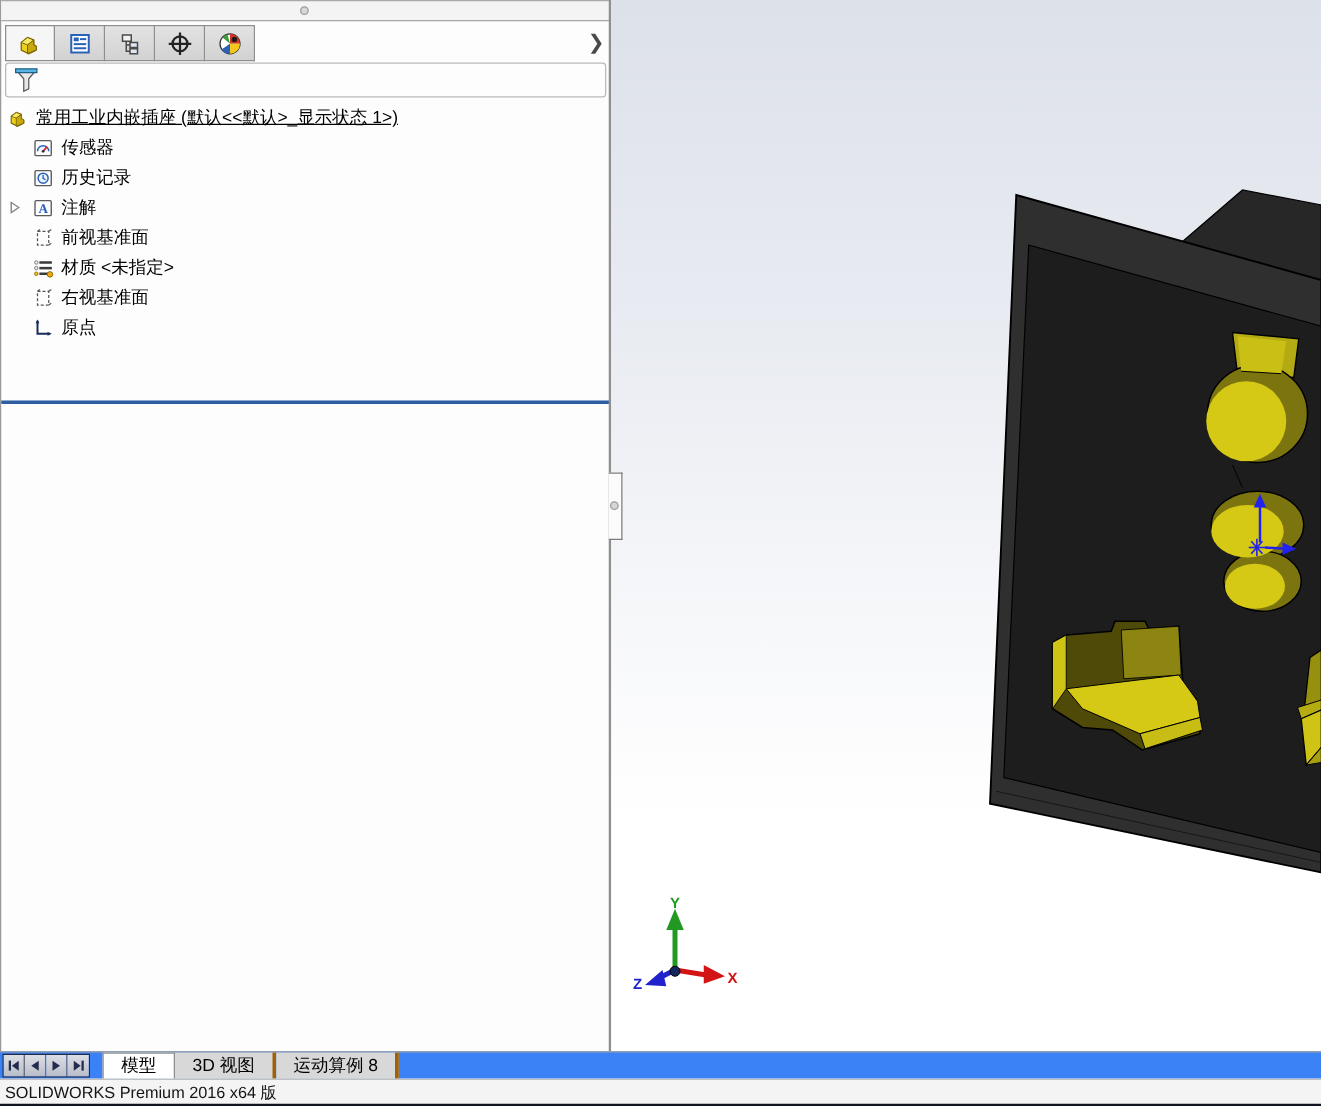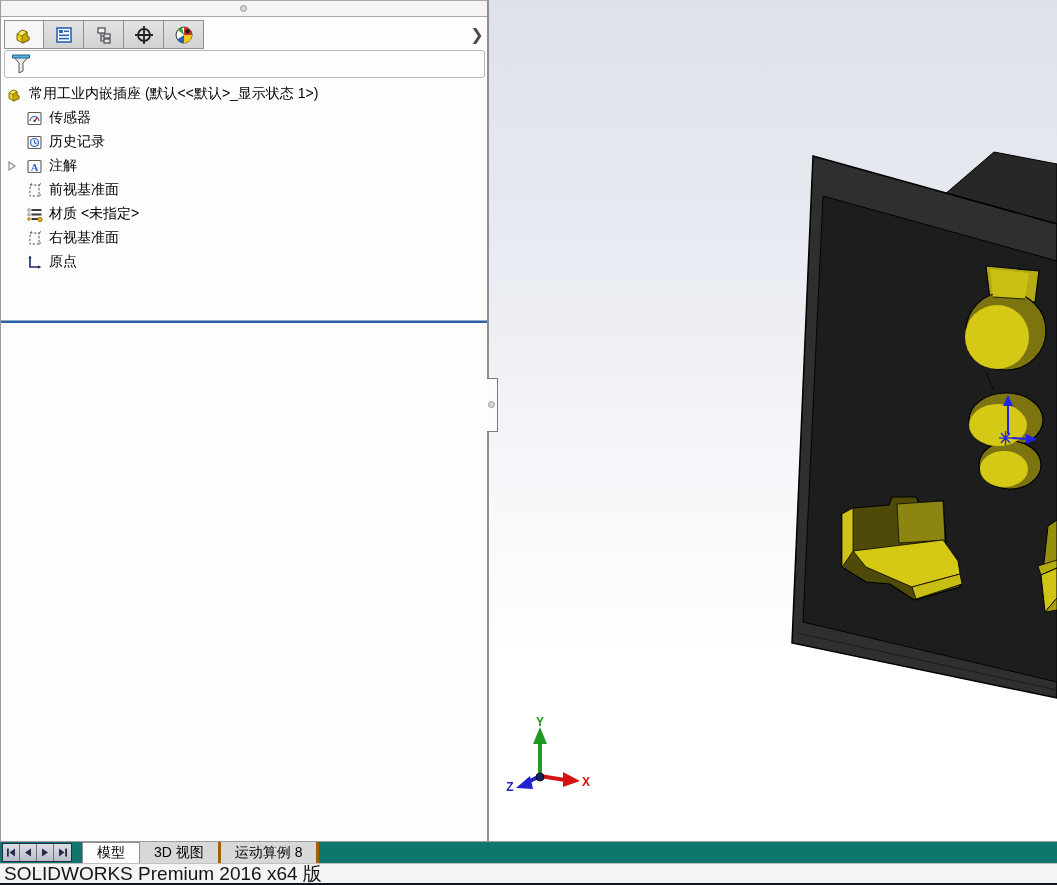--- a/index.html
+++ b/index.html
@@ -18,44 +18,44 @@
   .top-splitter .grip-dot{left:239px;top:4px;}
   .fm-tabs{position:absolute;left:3px;top:20px;height:29px;display:flex;}
   .fm-tab{width:40px;height:29px;border:1px solid #8e8e8e;border-left:none;background:linear-gradient(#e3e3e3,#d2d2d2);display:flex;align-items:center;justify-content:center;}
   .fm-tab:first-child{border-left:1px solid #8e8e8e;}
   .fm-tab.active{background:#f6f6f6;}
   .fm-chevron{position:absolute;left:466px;top:24px;width:20px;height:20px;color:#4a4a4a;font-size:16px;font-weight:bold;display:flex;align-items:center;justify-content:center;}
   .filter-box{position:absolute;left:3px;top:50px;width:481px;height:28px;border:1px solid #b9b9b9;border-radius:3px;background:#fdfdfd;display:flex;align-items:center;padding-left:5px;}
   .tree{position:absolute;left:0;top:82px;width:487px;}
   .tree-row{height:24px;display:flex;align-items:center;font-size:14px;color:#000;white-space:nowrap;}
   .tree-row .ic{width:17px;height:17px;margin-right:6px;flex:0 0 auto;}
-  .row-root{padding-left:5px;}
+  .row-root{padding-left:5px;text-decoration:underline;}
   .row-child{padding-left:25px;}
   .expander{position:absolute;left:7px;width:8px;height:10px;}
   .rollback{position:absolute;left:0;top:320px;width:487px;height:4px;background:linear-gradient(#8fa9cf 0 1px,var(--rollback) 1px 3px,#fdfdfd 3px);}
   .vsplit{position:absolute;left:487px;top:0;width:2px;height:841px;background:#8f8f8f;}
   .split-handle{position:absolute;left:487px;top:378px;width:11px;height:54px;background:#fbfbfb;border:1px solid #7d7d7d;border-left:none;}
   .split-handle .grip-dot{left:1px;top:22px;}
 
   
   .viewport{position:absolute;left:489px;top:0;width:568px;height:841px;background:linear-gradient(180deg,#dde1ea 0%,#e8ebf1 30%,#f5f6f9 55%,#ffffff 78%,#ffffff 100%);}
   .viewport svg{position:absolute;left:0;top:0;}
 
   
-  .bottom-bar{position:absolute;left:0;top:841px;width:1057px;height:22px;background:#0f766e;border-top:1px solid #9f9f9f;display:flex;align-items:stretch;}
+  .bottom-bar{position:absolute;left:0;top:841px;width:1057px;height:22px;background:#3b82f6;border-top:1px solid #9f9f9f;display:flex;align-items:stretch;}
   .nav-group{display:flex;margin:1px 0 1px 2px;border:1px solid #232c4e;}
   .nav-btn{width:17px;background:linear-gradient(#dcdee4,#b9bdc9);border-right:1px solid #6a6f85;display:flex;align-items:center;justify-content:center;}
   .nav-btn:last-child{border-right:none;}
   .sheet-tabs{display:flex;margin-left:10px;}
   .sheet-tab{padding:0 14px;display:flex;align-items:center;font-size:14px;color:#000;border-right:3px solid #a16207;background:#d8d8d8;}
   .sheet-tab.active{background:#ffffff;border:1px solid #8e8e8e;border-bottom:none;}
 
   
   .status-bar{position:absolute;left:0;top:863px;width:1057px;height:20px;background:#f4f4f4;border-top:1px solid #c0c0c0;display:flex;align-items:center;}
-  .status-text{font-size:19px;color:#141414;padding-left:4px;}
+  .status-text{font-size:13px;color:#141414;padding-left:4px;}
   .bottom-edge{position:absolute;left:0;top:883px;width:1057px;height:2px;background:#10141f;}
 </style>
 </head>
 <body>
 
 <div class="app">
 
   <div class="fm-panel">
 
     <div class="top-splitter">

